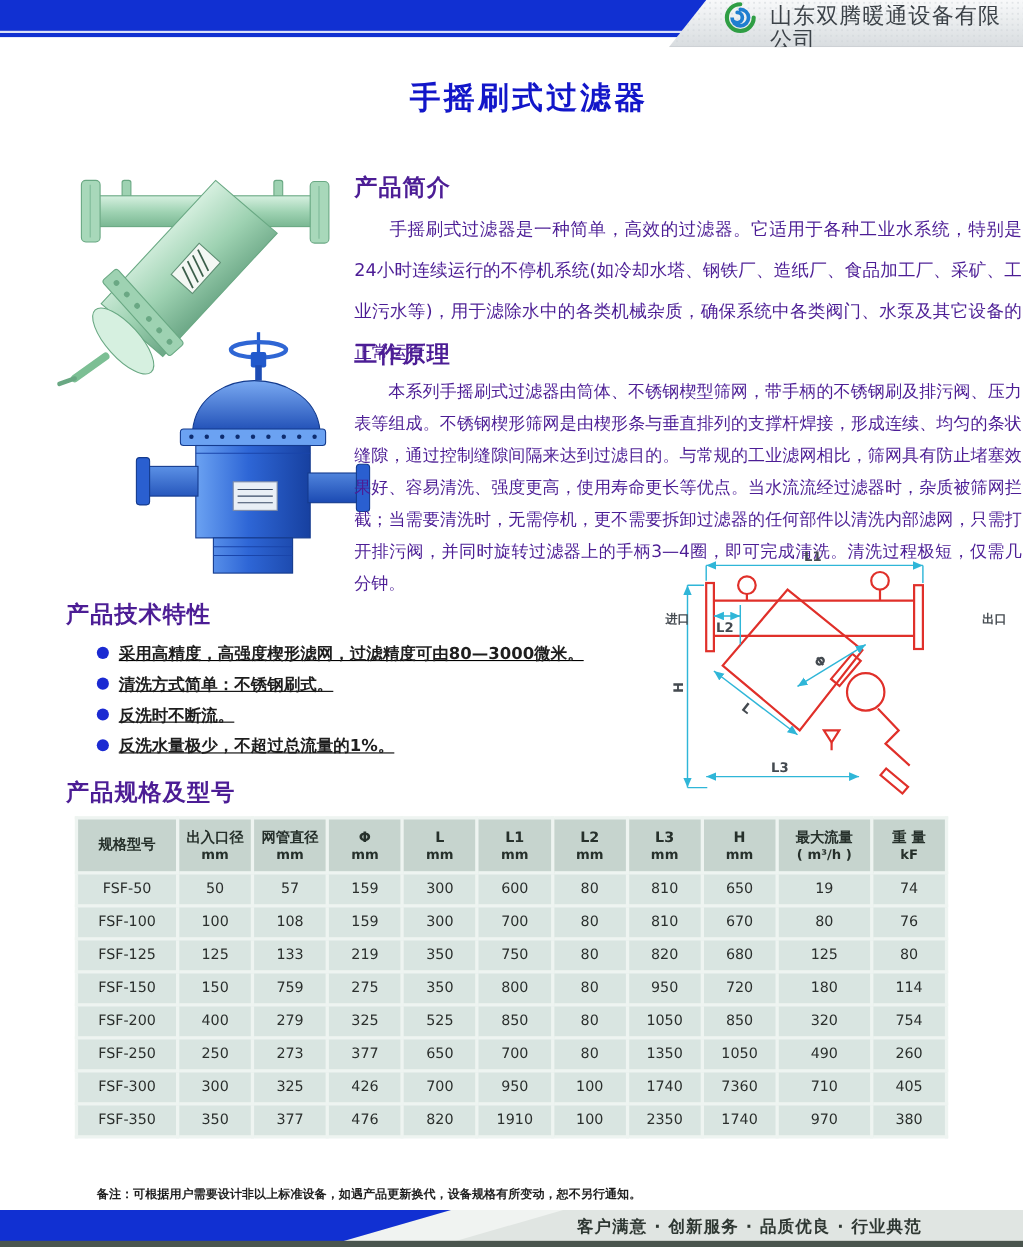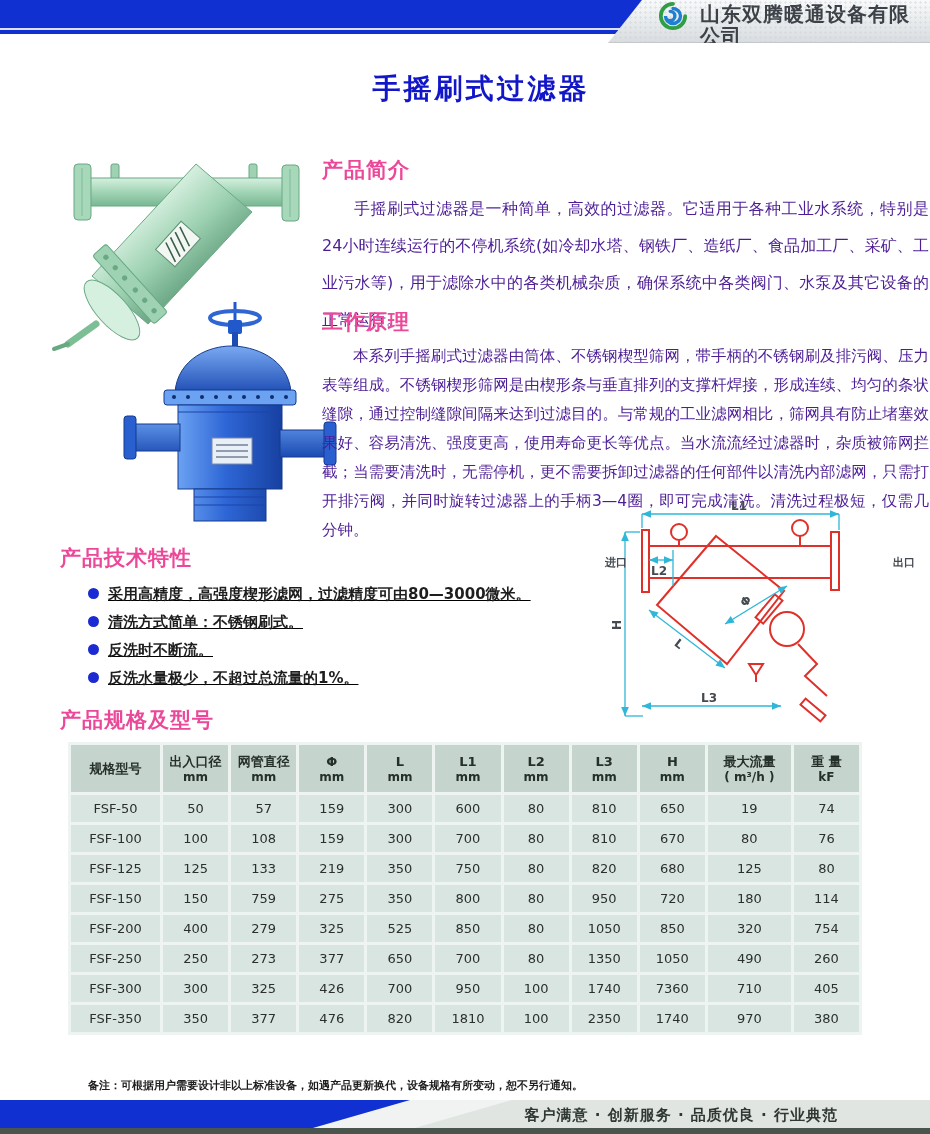--- a/index.html
+++ b/index.html
@@ -25,29 +25,29 @@
     border-bottom:1px solid #c3c8cc;
   }
   .logo-panel .dots{
     position:absolute; inset:0;
     background-image:radial-gradient(#ced3d7 1px, transparent 1.2px);
     background-size:5px 5px; opacity:.5;
   }
   .logo-mark { position:absolute; left:44px; top:1px; width:42px; text-align:center; }
   .logo-caption { font-size:7px; font-weight:700; color:#1e2a60; border-bottom:3px solid #1f5fd0; display:inline-block; padding-bottom:1px; letter-spacing:.5px; }
   .company { position:absolute; left:92px; top:3px; }
-  .company-cn { font-size:20px; font-weight:700; color:#3c4248; letter-spacing:1px; line-height:22px; }
+  .company-cn { font-size:20px; font-weight:400; color:#3c4248; letter-spacing:1px; line-height:22px; }
   .company-en { font-size:10.5px; color:#4c5258; line-height:13px; }
   
   .page-title {
     position:absolute; left:0; top:70px; width:100%; margin:0;
     text-align:center; font-size:28px; font-weight:700; color:#1216c9; letter-spacing:3px;padding-left:32px;
   }
   
-  .sec-heading { position:absolute; margin:0; font-size:21px; font-weight:700; color:#ec4899; letter-spacing:1px; }
+  .sec-heading { position:absolute; margin:0; font-size:21px; font-weight:700; color:#4c1d95; letter-spacing:1px; }
   
   .para { position:absolute; margin:0; text-align:justify; text-indent:2em; color:#4c1d95; font-weight:400; }
   .para-intro { left:322px; top:190px; width:607px; font-size:16px; line-height:37px; }
   .para-principle { left:322px; top:342px; width:607px; font-size:15.5px; line-height:29px; }
   
   .features { position:absolute; left:88px; top:580px; width:545px; margin:0; padding:0; list-style:none;text-decoration:underline; }
   .features li { position:relative; padding-left:20px; font-size:15px; font-weight:700; color:#1e1e1e; line-height:28px; }
   .features .bullet { position:absolute; left:0; top:8px; width:11px; height:11px; border-radius:50%; background:#1b2ad2; }
   
   .spec-table-wrap { position:absolute; left:68px; top:742px; width:794px; }
@@ -419,21 +419,21 @@
             <td>7360</td>
             <td>710</td>
             <td>405</td>
           </tr>
           <tr>
             <td>FSF-350</td>
             <td>350</td>
             <td>377</td>
             <td>476</td>
             <td>820</td>
-            <td>1810</td>
+            <td>1910</td>
             <td>100</td>
             <td>2350</td>
             <td>1740</td>
             <td>970</td>
             <td>380</td>
           </tr>
         </tbody>
     </table>
   </div>
 

